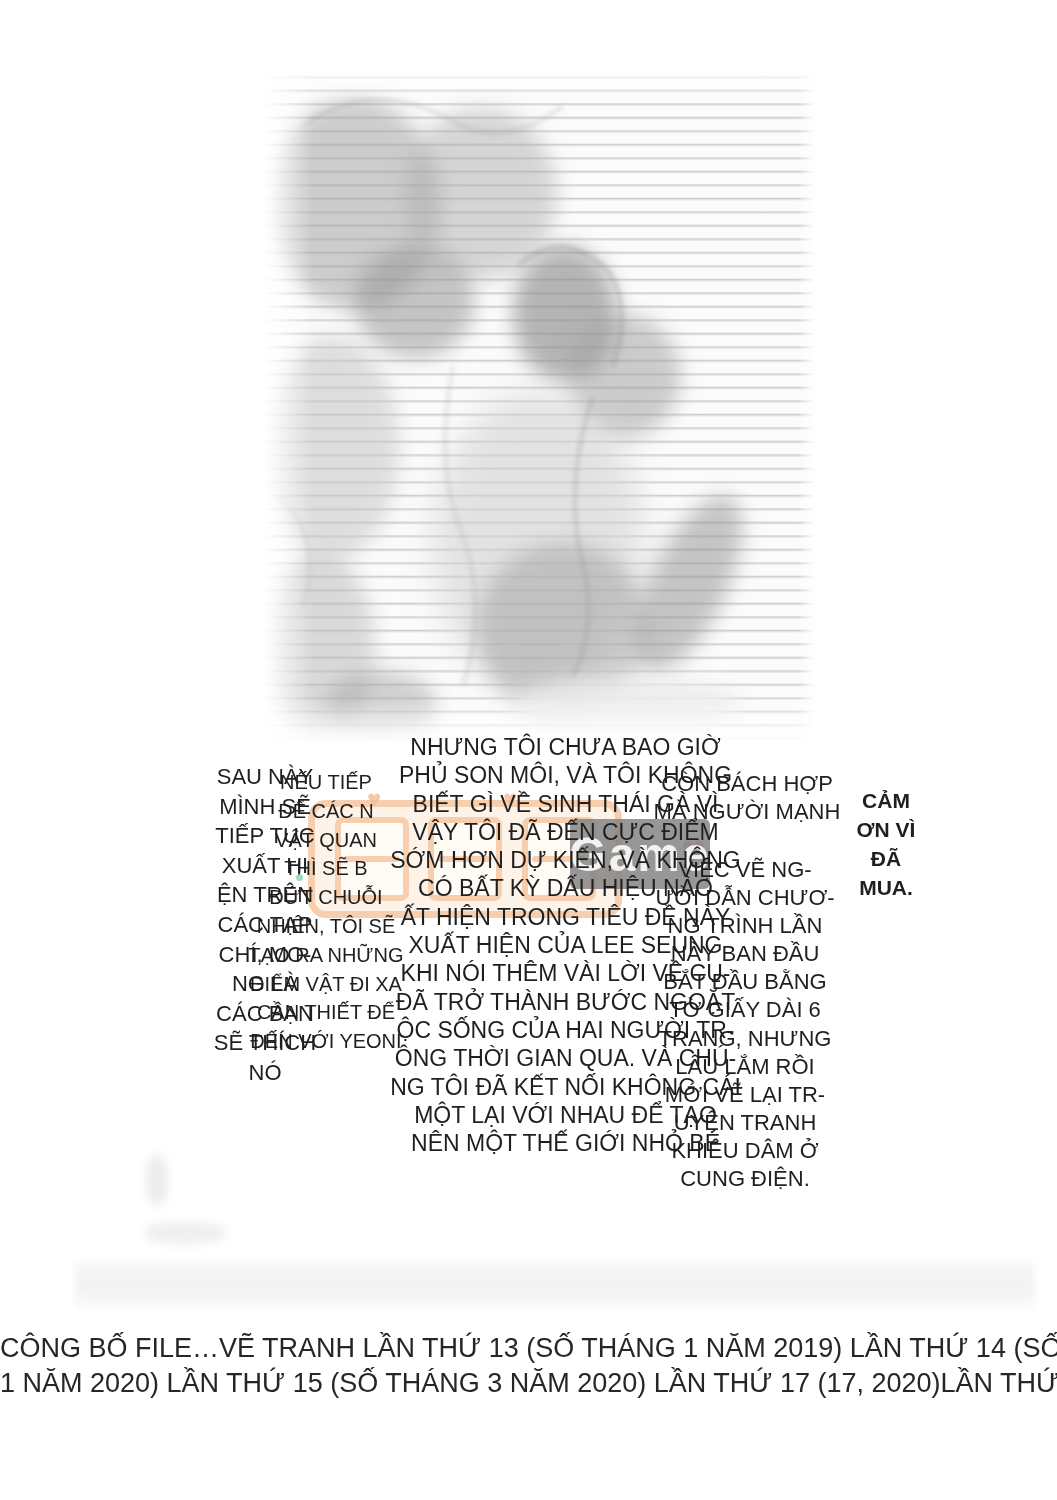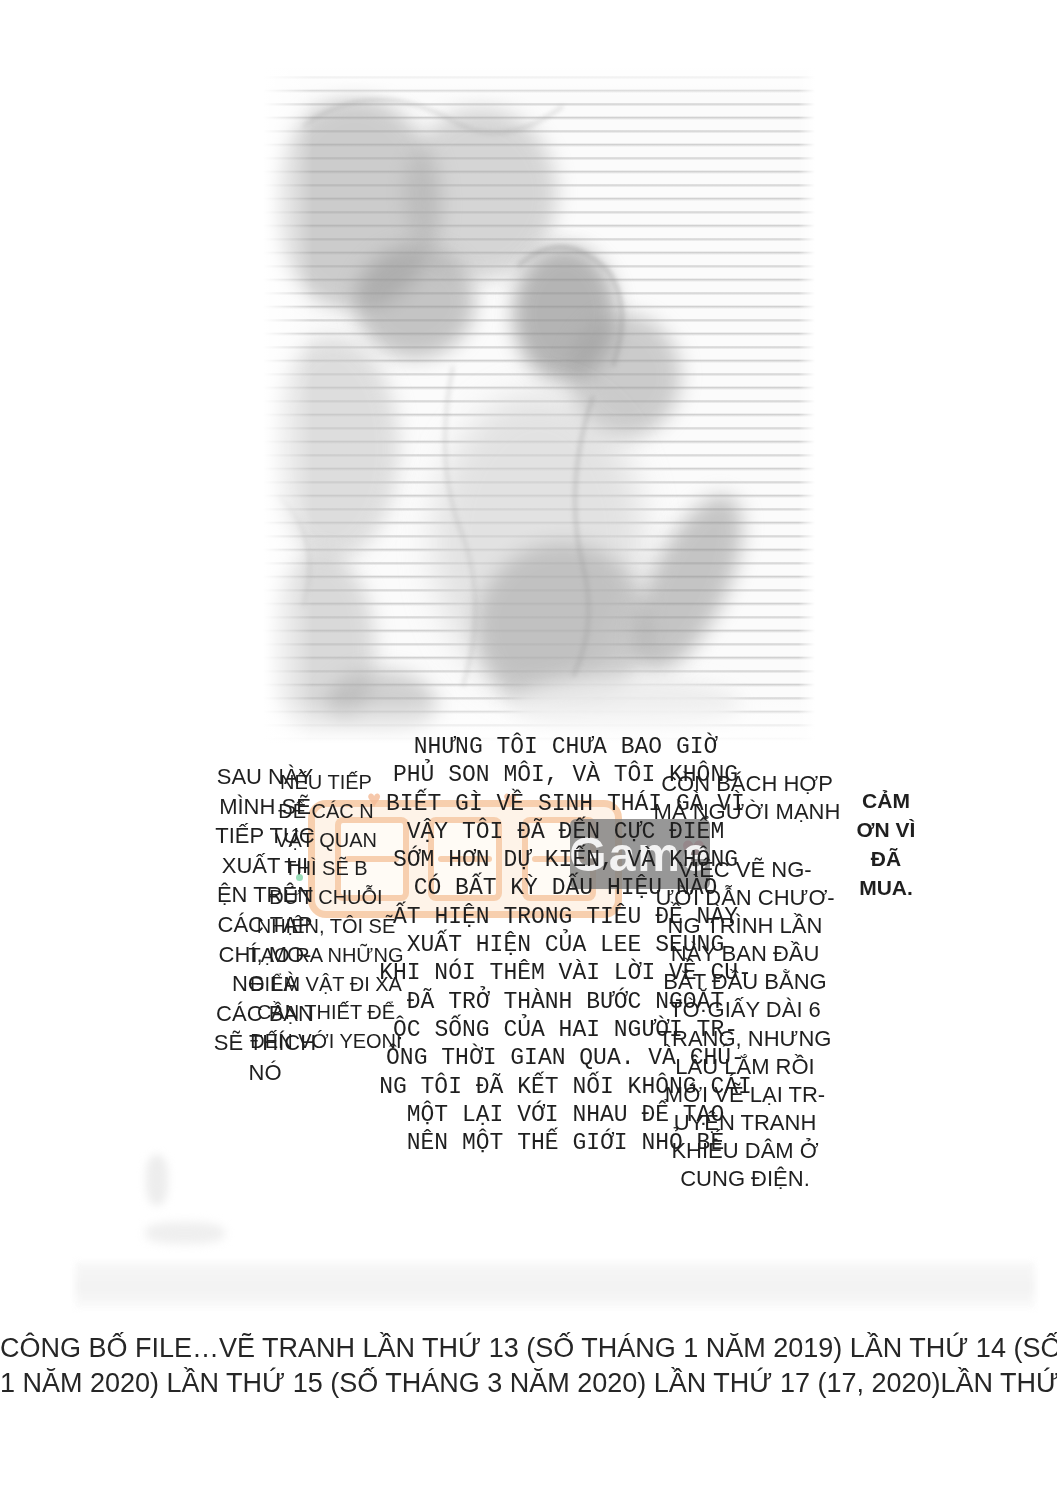--- a/index.html
+++ b/index.html
@@ -54,21 +54,21 @@
     color:#f2f2f2;font-size:48px;font-weight:bold;letter-spacing:2px;
   }
   
   .col{position:absolute;text-align:center;white-space:nowrap;}
   .tl{white-space:nowrap;}
   .col-left-a{left:200px;top:762px;width:130px;font-size:22px;}
   .col-left-a .tl{line-height:29.6px;}
   .col-left-b{left:196px;top:768px;width:260px;font-size:20px;}
   .col-left-b .tl{line-height:28.8px;}
   .col-center{left:338px;top:733px;width:455px;font-size:23px;}
-  .col-center .tl{line-height:28.3px;font-family:Liberation Mono, monospace;}
+  .col-center .tl{line-height:28.3px;}
   .col-right-a{left:632px;top:770px;width:230px;font-size:22px;}
   .col-right-a .tl{line-height:28px;}
   .col-right-b{left:640px;top:856px;width:210px;font-size:22px;}
   .col-right-b .tl{line-height:28.1px;}
   .col-thanks{left:845px;top:786px;width:82px;font-size:21px;}
   .col-thanks .tl{line-height:29px;font-weight:bold;}
   
   .footer{
     position:absolute;left:0;top:1331px;width:1057px;text-align:center;
     font-size:27px;color:#262626;

